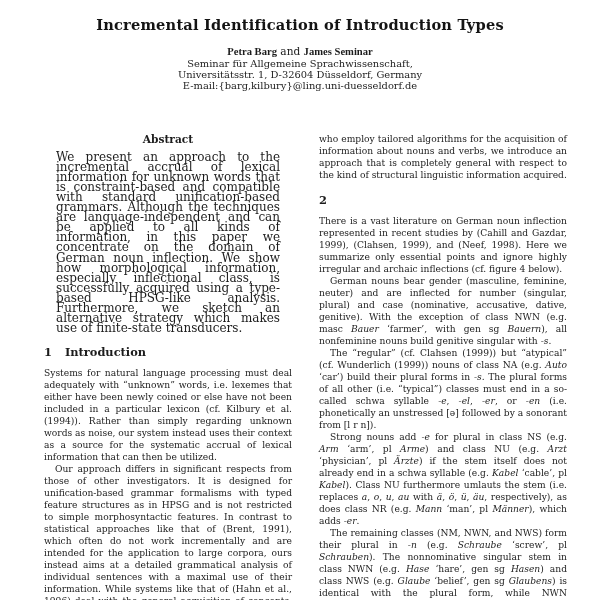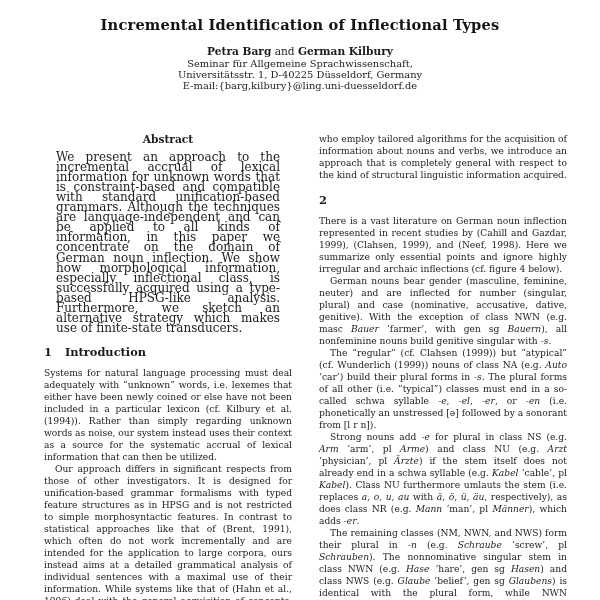--- a/index.html
+++ b/index.html
@@ -11,21 +11,21 @@
     color: #1c1c1c;
   }
   .page { width: 600px; height: 600px; overflow: hidden; background: #ffffff; }
 
   
   .header { text-align: center; padding-top: 16px; }
   .title {
     font-size: 14.6px; font-weight: bold; letter-spacing: 0.2px; color: #141414;
   }
   .authors { margin-top: 12px; font-size: 10.6px; }
-  .author-name { font-weight: bold; }
+  .author-name { font-weight: bold; font-family: Liberation Serif, serif; }
   .author-sep { font-weight: normal; }
   .affiliation { margin-top: 1px; font-size: 9.9px; line-height: 11.2px; }
 
   
   .columns {
     display: flex; gap: 27px;
     margin: 41px 33px 0 44px;
   }
   .col { flex: 1 1 0; min-width: 0; }
 
@@ -50,25 +50,25 @@
   }
   p.body-par.indent { text-indent: 11px; }
   p.body-par i { font-style: italic; }
 </style>
 </head>
 <body>
 
 <div class="page">
 
   <div class="header">
-    <div class="title">Incremental Identification of Inflectional Types</div>
-    <div class="authors"><span class="author-name">Petra Barg</span><span class="author-sep"> and </span><span class="author-name">German Kilbury</span></div>
+    <div class="title">Incremental Identification of Introduction Types</div>
+    <div class="authors"><span class="author-name">Petra Barg</span><span class="author-sep"> and </span><span class="author-name">James Seminar</span></div>
     <div class="affiliation">
       <div>Seminar für Allgemeine Sprachwissenschaft,</div>
-      <div>Universitätsstr. 1, D-40225 Düsseldorf, Germany</div>
+      <div>Universitätsstr. 1, D-32604 Düsseldorf, Germany</div>
       <div>E-mail:{barg,kilbury}@ling.uni-duesseldorf.de</div>
     </div>
   </div>
 
   <div class="columns">
 
     <div class="col">
       <div class="abstract-heading">Abstract</div>
       <div class="abstract-body">We present an approach to the incremental accrual of lexical information for unknown words that is constraint-based and compatible with standard unification-based grammars. Although the techniques are language-independent and can be applied to all kinds of information, in this paper we concentrate on the domain of German noun inflection. We show how morphological information, especially inflectional class, is successfully acquired using a type-based HPSG-like analysis. Furthermore, we sketch an alternative strategy which makes use of finite-state transducers.</div>
 

